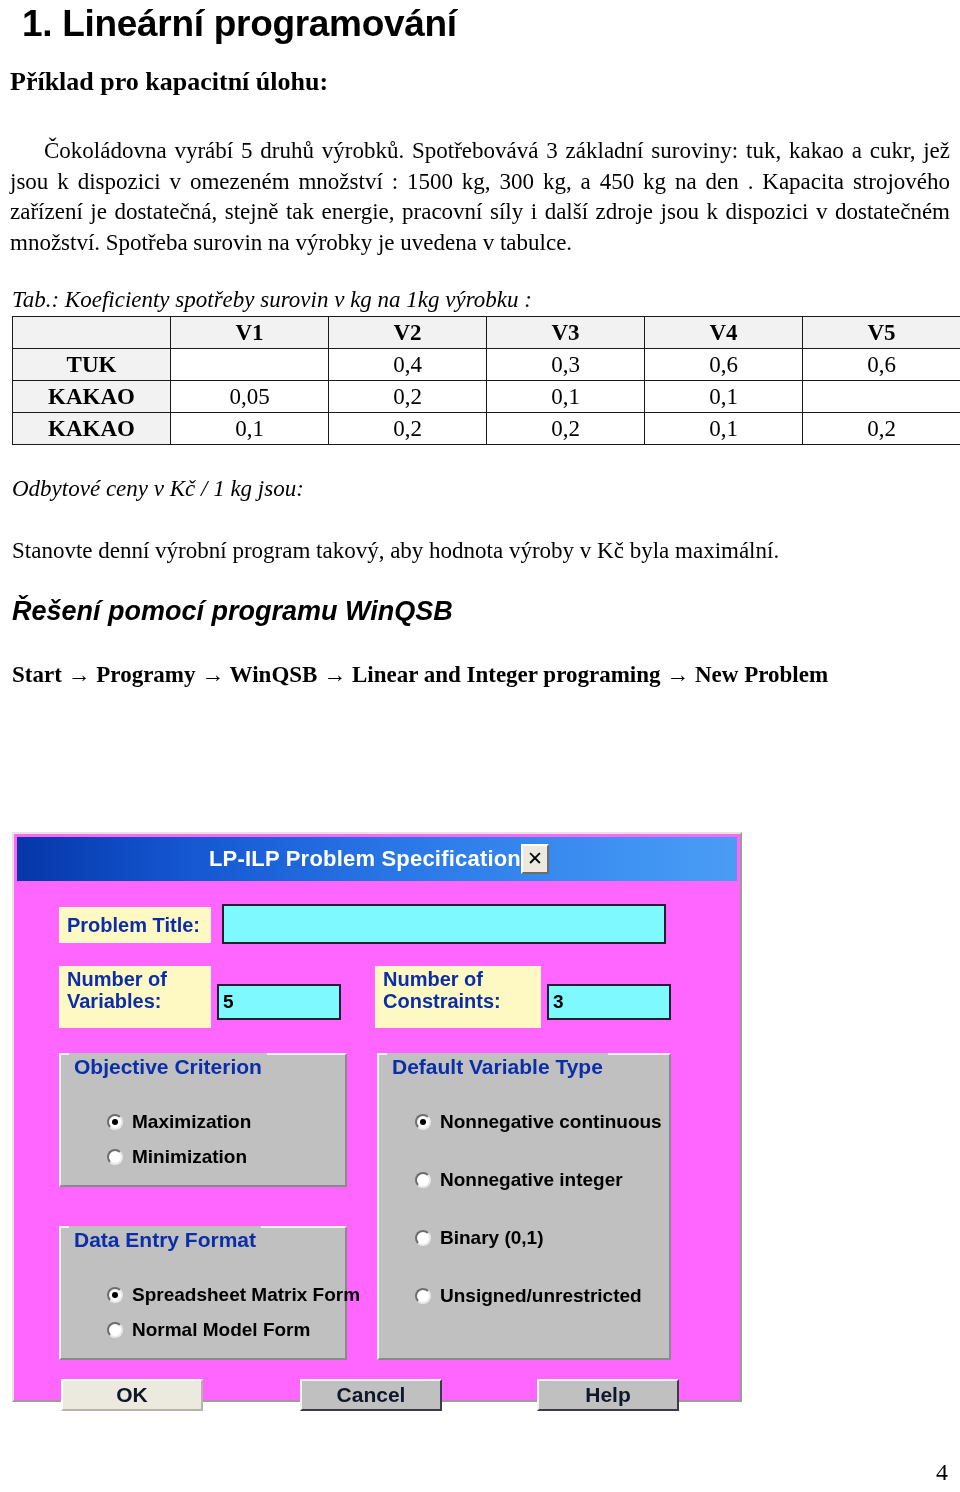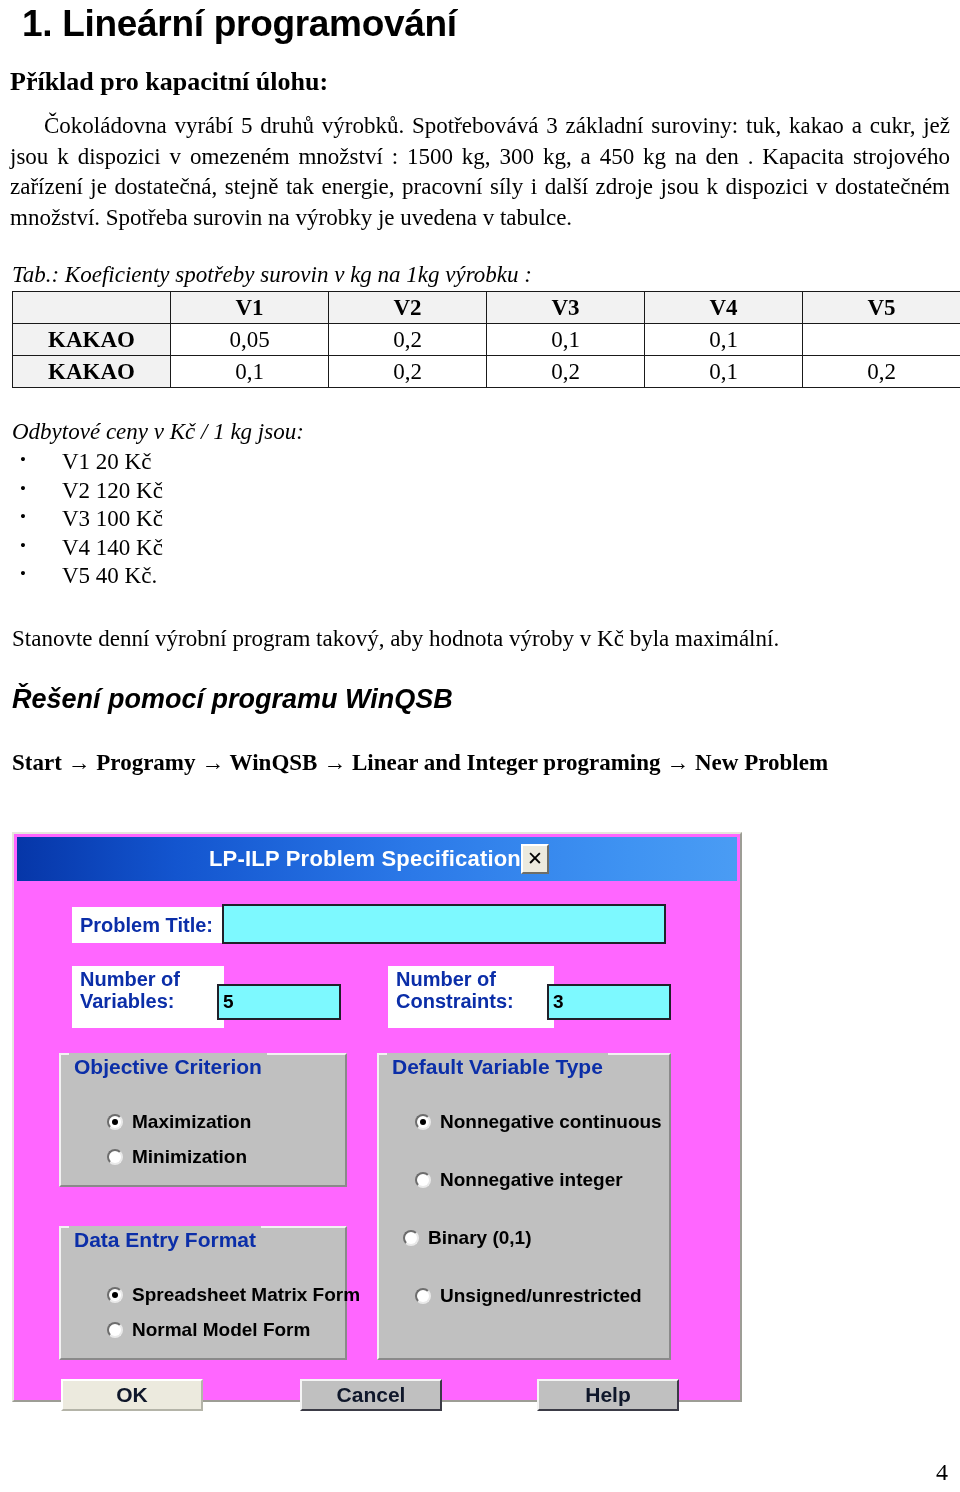--- a/index.html
+++ b/index.html
@@ -40,21 +40,21 @@
     font-size: 26px;
     line-height: 32px;
     margin: 20px 0 0 4px;
   }
 
   
   .para {
     font-size: 23px;
     line-height: 30.5px;
     text-align: justify;
-    margin: 13px 4px 0 4px;
+    margin: 38px 4px 0 4px;
     text-indent: 34px;
     hyphens: none;
   }
 
   .caption {
     font-style: italic;
     font-size: 23px;
     line-height: 28px;
     margin: 28px 0 0 6px;
   }
@@ -182,30 +182,29 @@
     cursor: pointer;
   }
   .dlg-body {
     position: relative;
     height: 516px;
     background: #ff66ff;
   }
 
   .fld-label {
     position: absolute;
-    background: #ffffff;
+    background: #fef9c3;
     color: #0b2ea8;
     font-weight: bold;
     font-size: 20px;
     display: flex;
     align-items: center;
     padding: 2px 8px;
     box-sizing: border-box;
     line-height: 22px;
-    margin-left: 13px;
   }
   .fld-label.two-line {
     display: block;
   }
   .textbox {
     position: absolute;
     background: #7df9ff;
     border: 2px solid #20202a;
     box-sizing: border-box;
     color: #000000;
@@ -325,46 +324,47 @@
         <th></th>
         <th>V1</th>
         <th>V2</th>
         <th>V3</th>
         <th>V4</th>
         <th>V5</th>
       </tr>
     </thead>
     <tbody>
       <tr>
+        <th class="rowhdr">TUK</th>
+        <td></td>
+        <td>0,4</td>
+        <td>0,3</td>
+        <td>0,6</td>
+        <td>0,6</td>
+      </tr>
+      <tr>
         <th class="rowhdr">KAKAO</th>
         <td>0,05</td>
         <td>0,2</td>
         <td>0,1</td>
         <td>0,1</td>
         <td></td>
       </tr>
       <tr>
         <th class="rowhdr">KAKAO</th>
         <td>0,1</td>
         <td>0,2</td>
         <td>0,2</td>
         <td>0,1</td>
         <td>0,2</td>
       </tr>
     </tbody>
   </table>
 
   <div class="list-intro">Odbytové ceny v Kč / 1 kg  jsou:</div>
-  <ul class="prices">
-    <li>V1 20 Kč</li>
-    <li>V2 120 Kč</li>
-    <li>V3 100 Kč</li>
-    <li>V4 140 Kč</li>
-    <li>V5 40 Kč.</li>
-  </ul>
 
   <p class="para-tail">Stanovte denní výrobní program  takový, aby  hodnota výroby v Kč byla maximální.</p>
 
   <div class="h2-winqsb">Řešení pomocí programu WinQSB</div>
 
   <div class="navpath">Start → Programy → WinQSB → Linear and Integer programing → New Problem</div>
 
   <div class="dialog">
 
     <div class="titlebar">
@@ -416,21 +416,21 @@
       <div class="groupbox" style="left:360px; top:172px; width:294px; height:307px;">
         <div class="group-legend">Default Variable Type</div>
         <div class="radio-row" style="left:36px; top:56px;">
           <span class="radio-dot on"></span>
           <span>Nonnegative continuous</span>
         </div>
         <div class="radio-row" style="left:36px; top:114px;">
           <span class="radio-dot"></span>
           <span>Nonnegative integer</span>
         </div>
-        <div class="radio-row" style="left:24px; top:172px;justify-content:space-between;">
+        <div class="radio-row" style="left:36px; top:172px;justify-content:space-between;">
           <span class="radio-dot"></span>
           <span>Binary (0,1)</span>
         </div>
         <div class="radio-row" style="left:36px; top:230px;">
           <span class="radio-dot"></span>
           <span>Unsigned/unrestricted</span>
         </div>
       </div>
 
       <div class="dlg-btn primary" style="left:44px; top:498px; width:142px;">OK</div>

